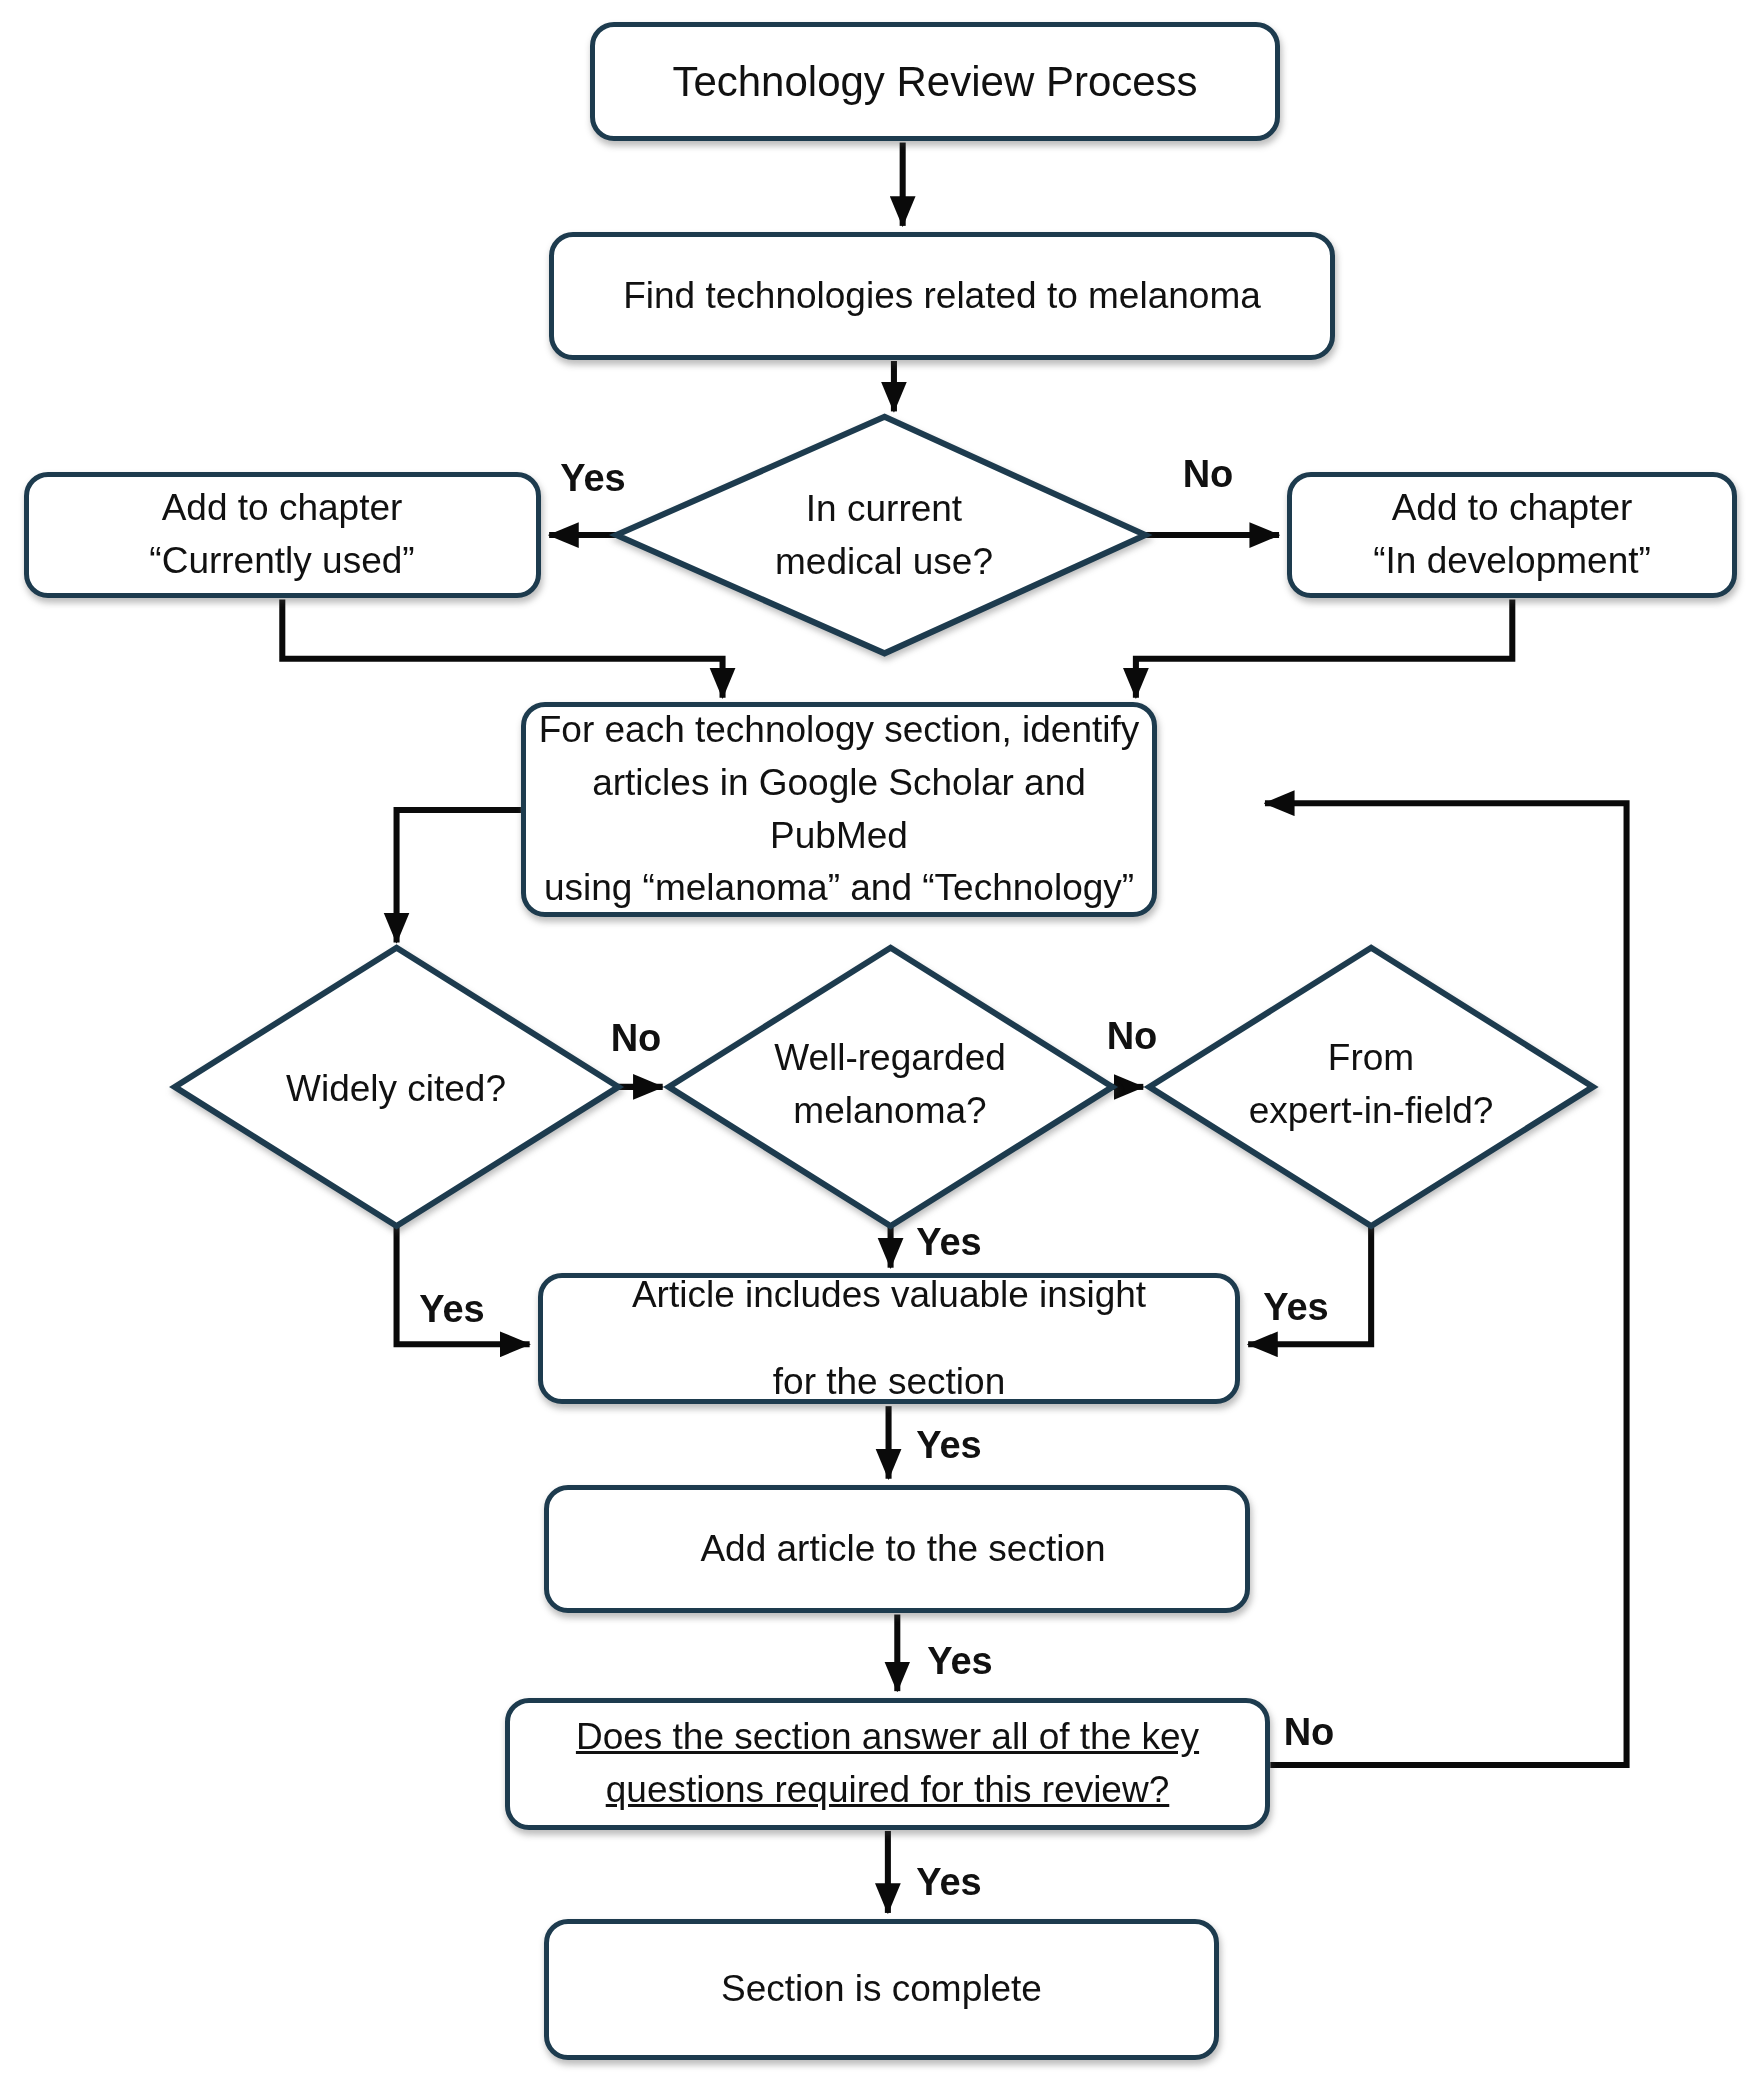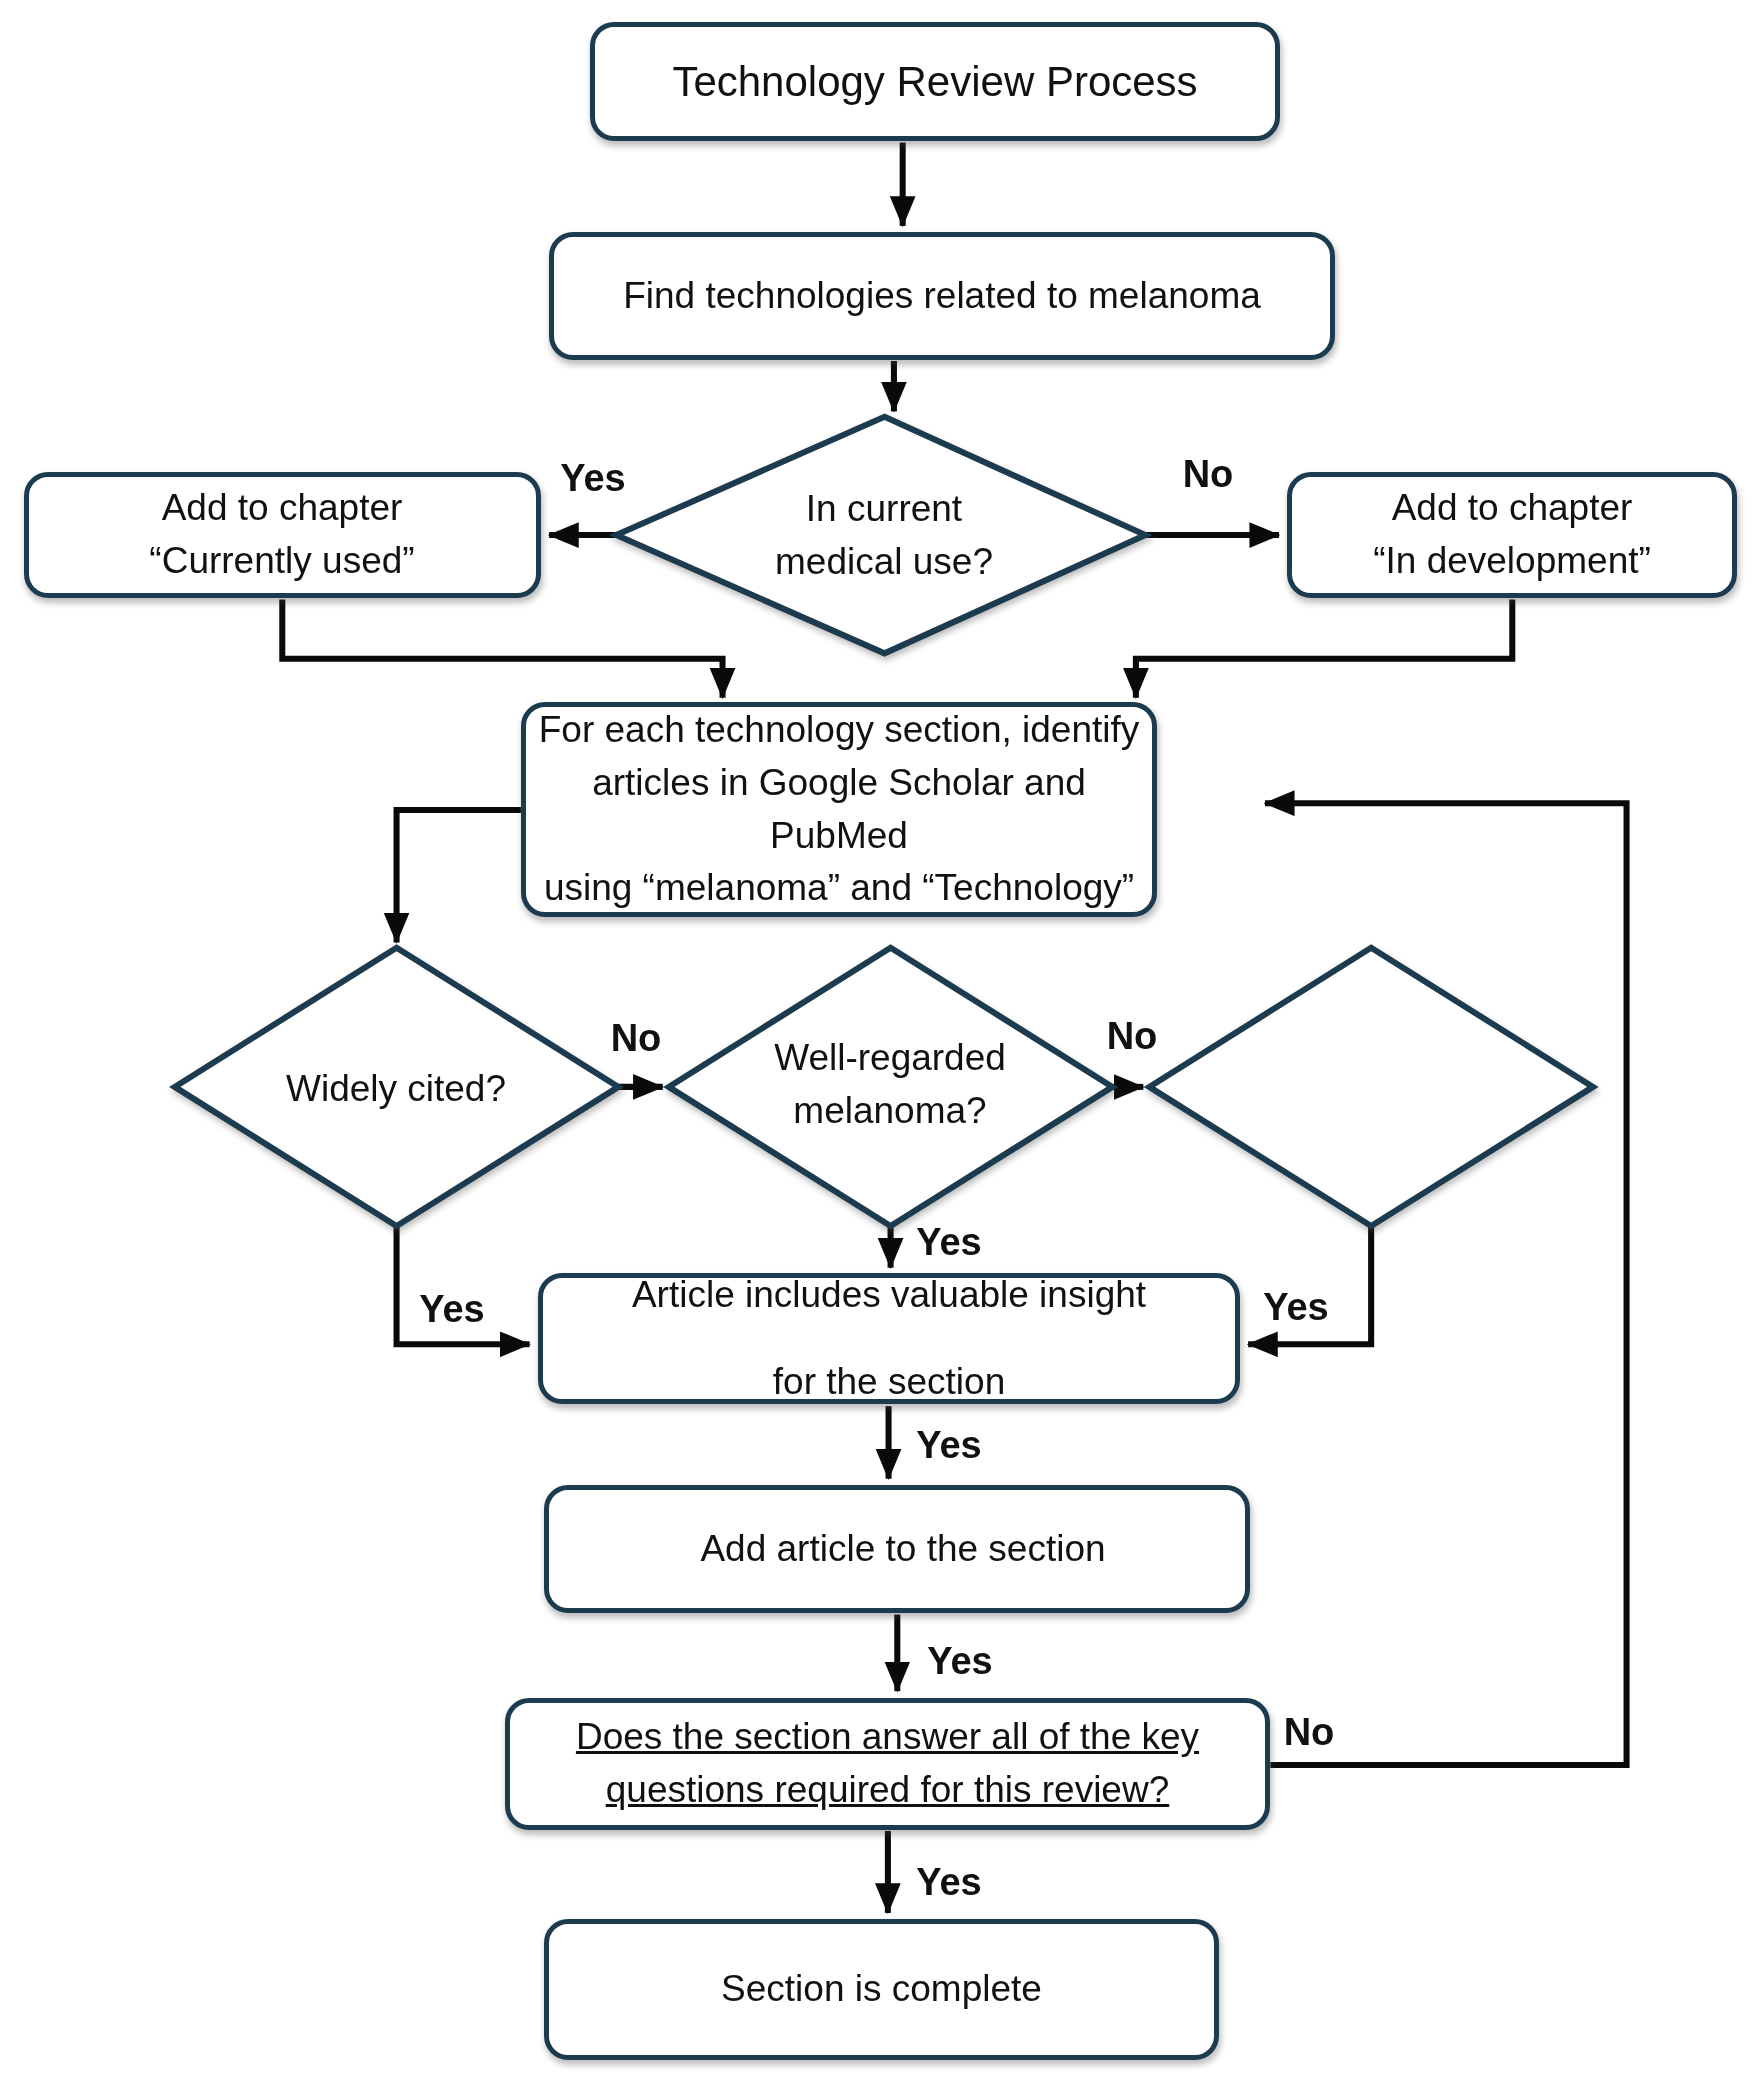--- a/index.html
+++ b/index.html
@@ -138,20 +138,24 @@
 
   <div class="dlabel" style="left:396px;top:1089px;width:403px;">
     <span>Widely cited?</span>
   </div>
 
   <div class="dlabel" style="left:890px;top:1085px;width:403px;">
     <span>Well-regarded</span>
     <span>melanoma?</span>
   </div>
 
+  <div class="dlabel" style="left:1371px;top:1085px;width:430px;">
+    <span>From</span>
+    <span>expert-in-field?</span>
+  </div>
 
   <div class="elabel" style="left:593px;top:478px;">Yes</div>
   <div class="elabel" style="left:1208px;top:474px;">No</div>
   <div class="elabel" style="left:636px;top:1038px;">No</div>
   <div class="elabel" style="left:1132px;top:1036px;">No</div>
   <div class="elabel" style="left:452px;top:1309px;">Yes</div>
   <div class="elabel" style="left:949px;top:1242px;">Yes</div>
   <div class="elabel" style="left:1296px;top:1307px;">Yes</div>
   <div class="elabel" style="left:949px;top:1445px;">Yes</div>
   <div class="elabel" style="left:960px;top:1661px;">Yes</div>

